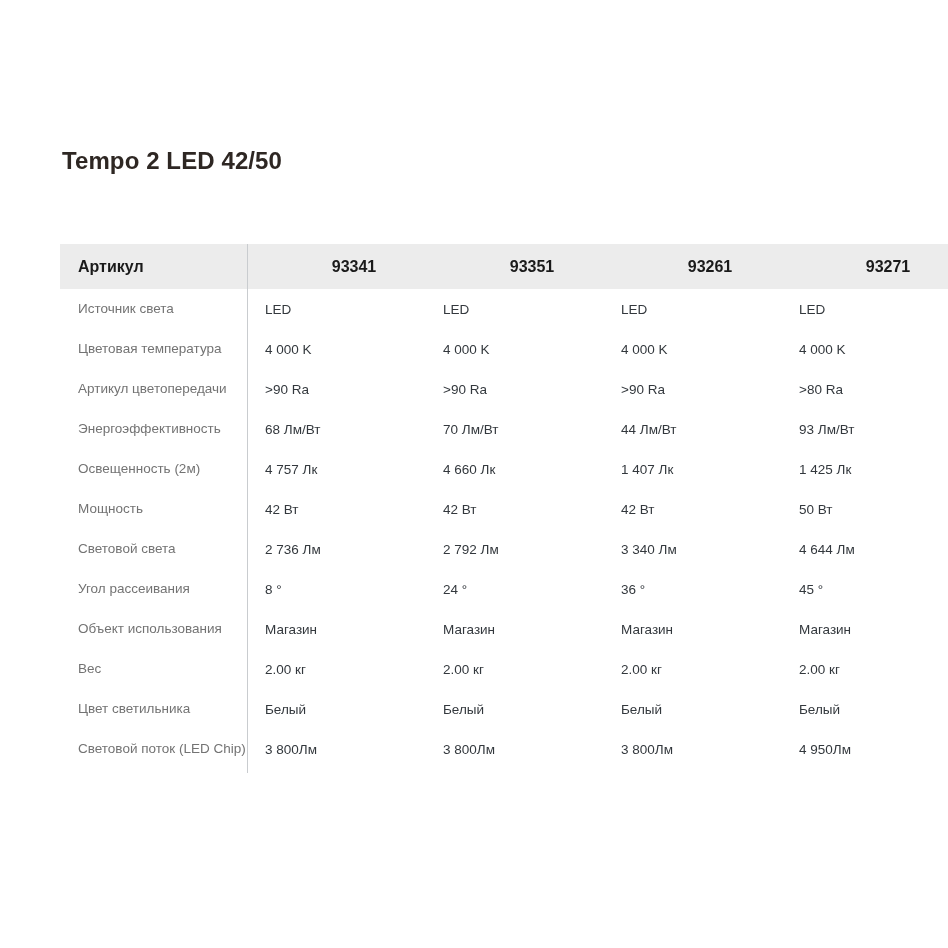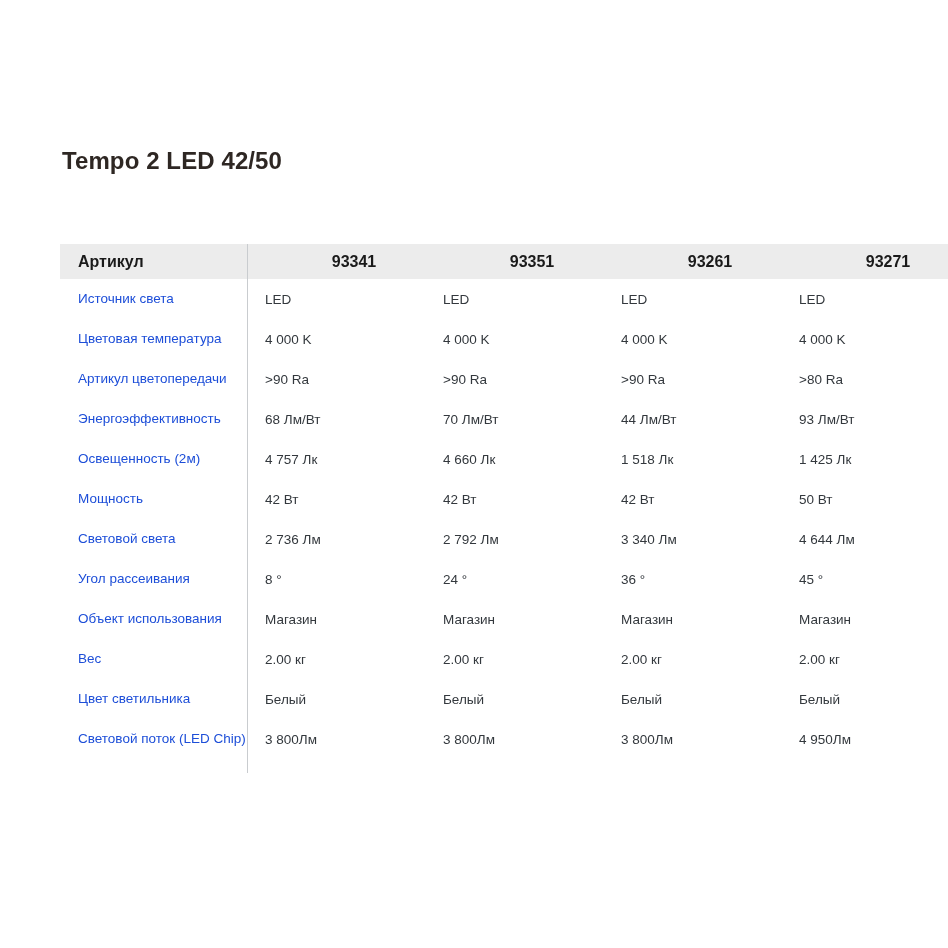--- a/index.html
+++ b/index.html
@@ -82,21 +82,21 @@
   .spec-table {
     position: absolute;
     left: 48px;
     top: 236px;
     width: 900px;
     border-collapse: collapse;
     table-layout: fixed;
   }
   .spec-table thead th {
     background: #ececec;
-    height: 35px;
+    height: 45px;
     font-size: 16px;
     font-weight: bold;
     color: #1a1a1a;
     padding: 0;
     vertical-align: middle;
   }
   .spec-table th.col-param {
     text-align: left;
     padding-left: 18px;
     width: 187px;
@@ -111,21 +111,21 @@
     height: 40px;
     padding: 0;
     vertical-align: middle;
     background: #ffffff;
   }
   .spec-table td.param {
     text-align: left;
     padding-left: 18px;
     padding-right: 14px;
     line-height: 1.25;
-    color: #1d4ed8;
+    color: #737373;
   }
   .spec-table td.value {
   }
 
   
   .divider {
     position: absolute;
     left: 235px;
     top: 236px;
     width: 1px;
@@ -177,21 +177,21 @@
           <td class="param">Энергоэффективность</td>
           <td class="value">68 Лм/Вт</td>
           <td class="value">70 Лм/Вт</td>
           <td class="value">44 Лм/Вт</td>
           <td class="value">93 Лм/Вт</td>
         </tr>
         <tr>
           <td class="param">Освещенность (2м)</td>
           <td class="value">4 757 Лк</td>
           <td class="value">4 660 Лк</td>
-          <td class="value">1 518 Лк</td>
+          <td class="value">1 407 Лк</td>
           <td class="value">1 425 Лк</td>
         </tr>
         <tr>
           <td class="param">Мощность</td>
           <td class="value">42 Вт</td>
           <td class="value">42 Вт</td>
           <td class="value">42 Вт</td>
           <td class="value">50 Вт</td>
         </tr>
         <tr>

